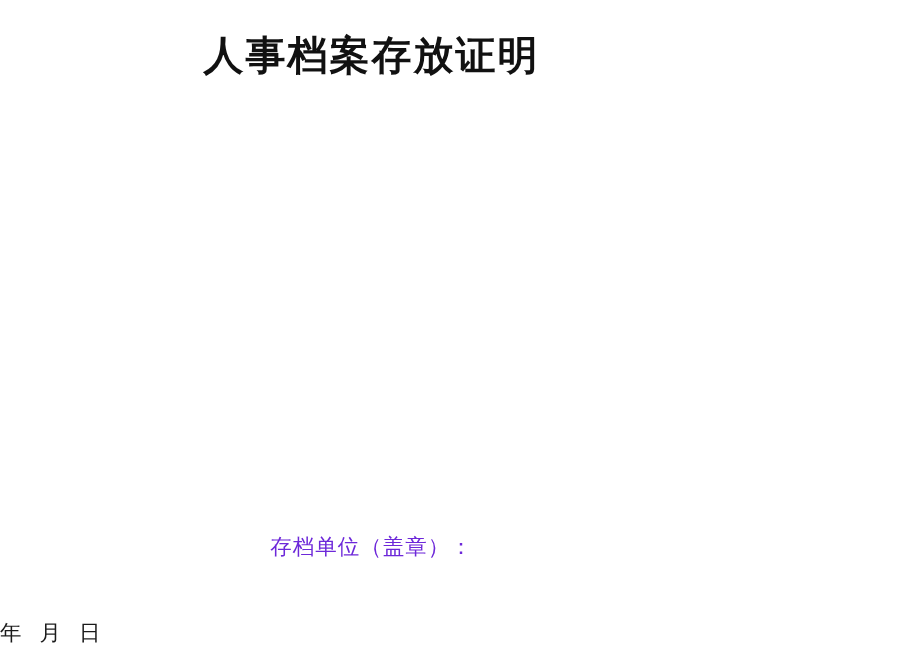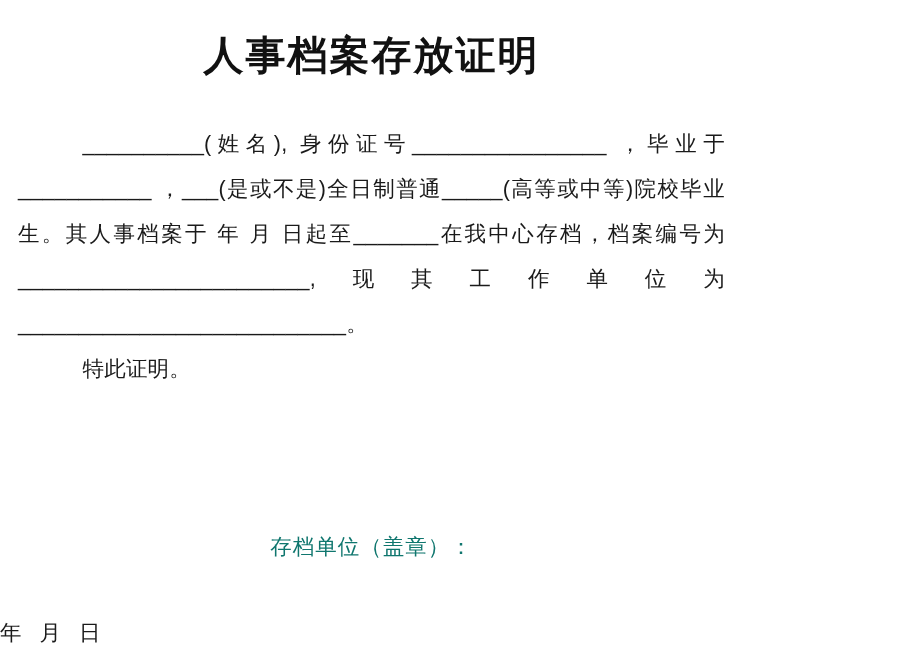--- a/index.html
+++ b/index.html
@@ -50,21 +50,21 @@
   .para.indent {
     text-indent: 3em;
   }
   .sign-block {
     position: absolute;
     left: 0;
     right: 0;
     top: 532px;
     text-align: center;
     font-size: 21.5px;
-    color: #0f766e;
+    color: #6d28d9;
   }
   .sign-line {
     margin: 0;
     letter-spacing: 1px;
   }
   .date-line {
     position: absolute;
     left: 0;
     right: 0;
     top: 618px;
@@ -74,24 +74,20 @@
     color: #1a1a1a;
   }
 </style>
 </head>
 <body>
 
 <div class="page">
 
   <h1 class="doc-title">人事档案存放证明</h1>
 
-  <div class="body-block">
-    <p class="para indent">__________(姓名), 身份证号________________ ，毕业于___________ ，___(是或不是)全日制普通_____(高等或中等)院校毕业生。其人事档案于  年  月  日起至_______在我中心存档，档案编号为________________________,现其工作单位为___________________________。</p>
-    <p class="para indent">特此证明。</p>
-  </div>
 
   <div class="sign-block">
     <p class="sign-line">存档单位（盖章）：</p>
   </div>
 
   <div class="date-line">年  月  日</div>
 
 </div>
 
 </body></html>

